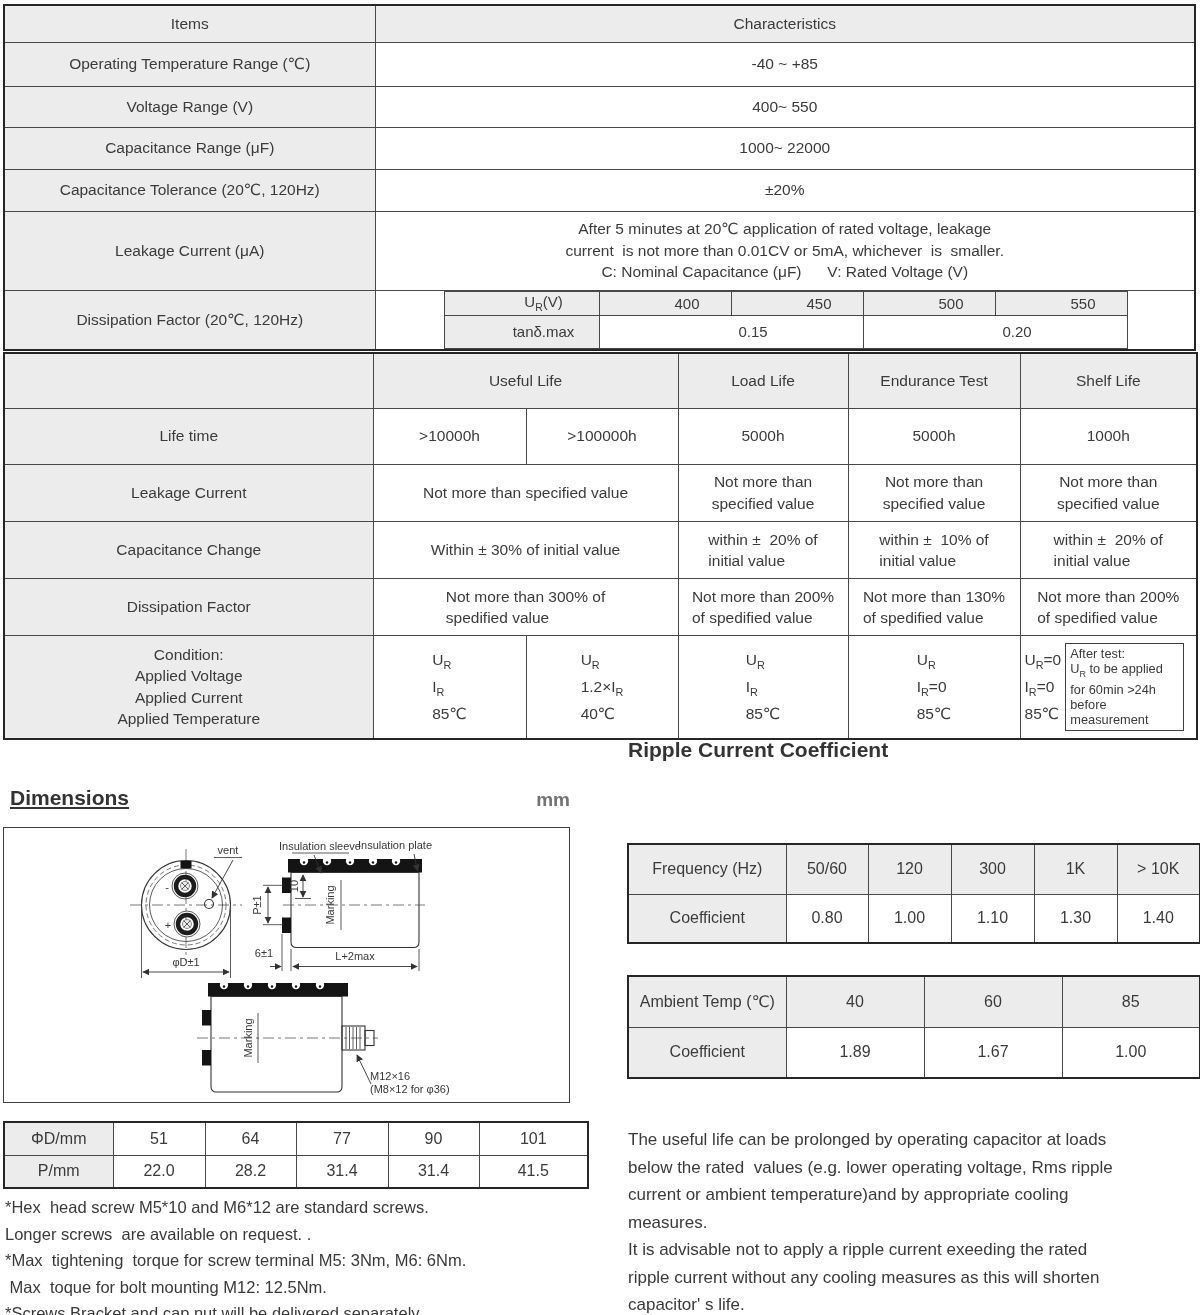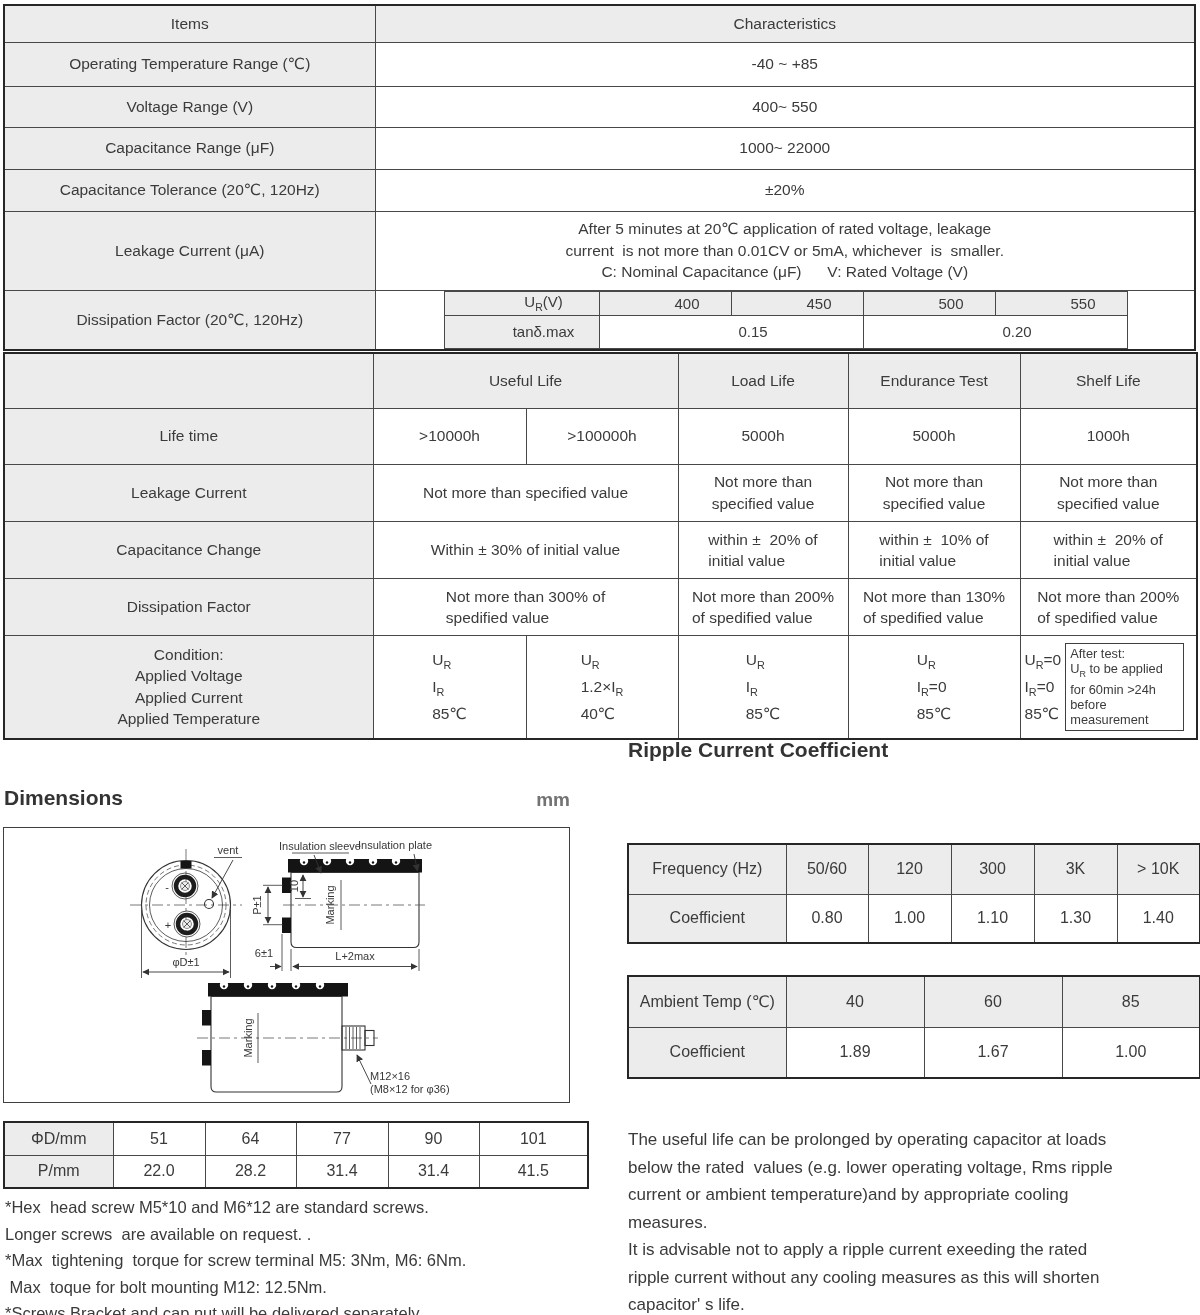--- a/index.html
+++ b/index.html
@@ -195,21 +195,21 @@
 for 60min &gt;24h
 before
 measurement</span>
             </div>
           </div>
         </td>
       </tr>
     </tbody>
   </table>
 
-  <div class="sec-title" style="left:4px;top:786px;" data-bind="dimensions.title">Dimensions</div>
+  <div class="sec-title" style="left:10px;top:786px;text-decoration:underline;" data-bind="dimensions.title">Dimensions</div>
   <div class="unit" style="left:500px;top:789px;width:70px;text-align:right;" data-bind="dimensions.unit">mm</div>
 
   <div class="dim-box">
     <svg width="564" height="273" viewBox="0 0 564 273">
       <defs>
         <marker id="ah" viewBox="0 0 10 10" refX="9" refY="5" markerWidth="8" markerHeight="8" orient="auto-start-reverse">
           <path d="M0,0 L10,5 L0,10 z" fill="#333"></path>
         </marker>
       </defs>
 
@@ -386,21 +386,21 @@
         <col style="width:83px">
         <col style="width:83px">
         <col style="width:83px">
       </colgroup>
     <tbody>
       <tr style="height:50px">
         <td class="g" data-bind="ripple.freq_table.label">Frequency (Hz)</td>
         <td class="g" data-bind="ripple.freq_table.headers.0">50/60</td>
         <td class="g" data-bind="ripple.freq_table.headers.1">120</td>
         <td class="g" data-bind="ripple.freq_table.headers.2">300</td>
-        <td class="g" data-bind="ripple.freq_table.headers.3">3K</td>
+        <td class="g" data-bind="ripple.freq_table.headers.3">1K</td>
         <td class="g" data-bind="ripple.freq_table.headers.4">&gt; 10K</td>
       </tr>
       <tr style="height:49px">
         <td class="g" data-bind="ripple.freq_table.coef_label">Coefficient</td>
         <td data-bind="ripple.freq_table.values.0">0.80</td>
         <td data-bind="ripple.freq_table.values.1">1.00</td>
         <td data-bind="ripple.freq_table.values.2">1.10</td>
         <td data-bind="ripple.freq_table.values.3">1.30</td>
         <td data-bind="ripple.freq_table.values.4">1.40</td>
       </tr>

